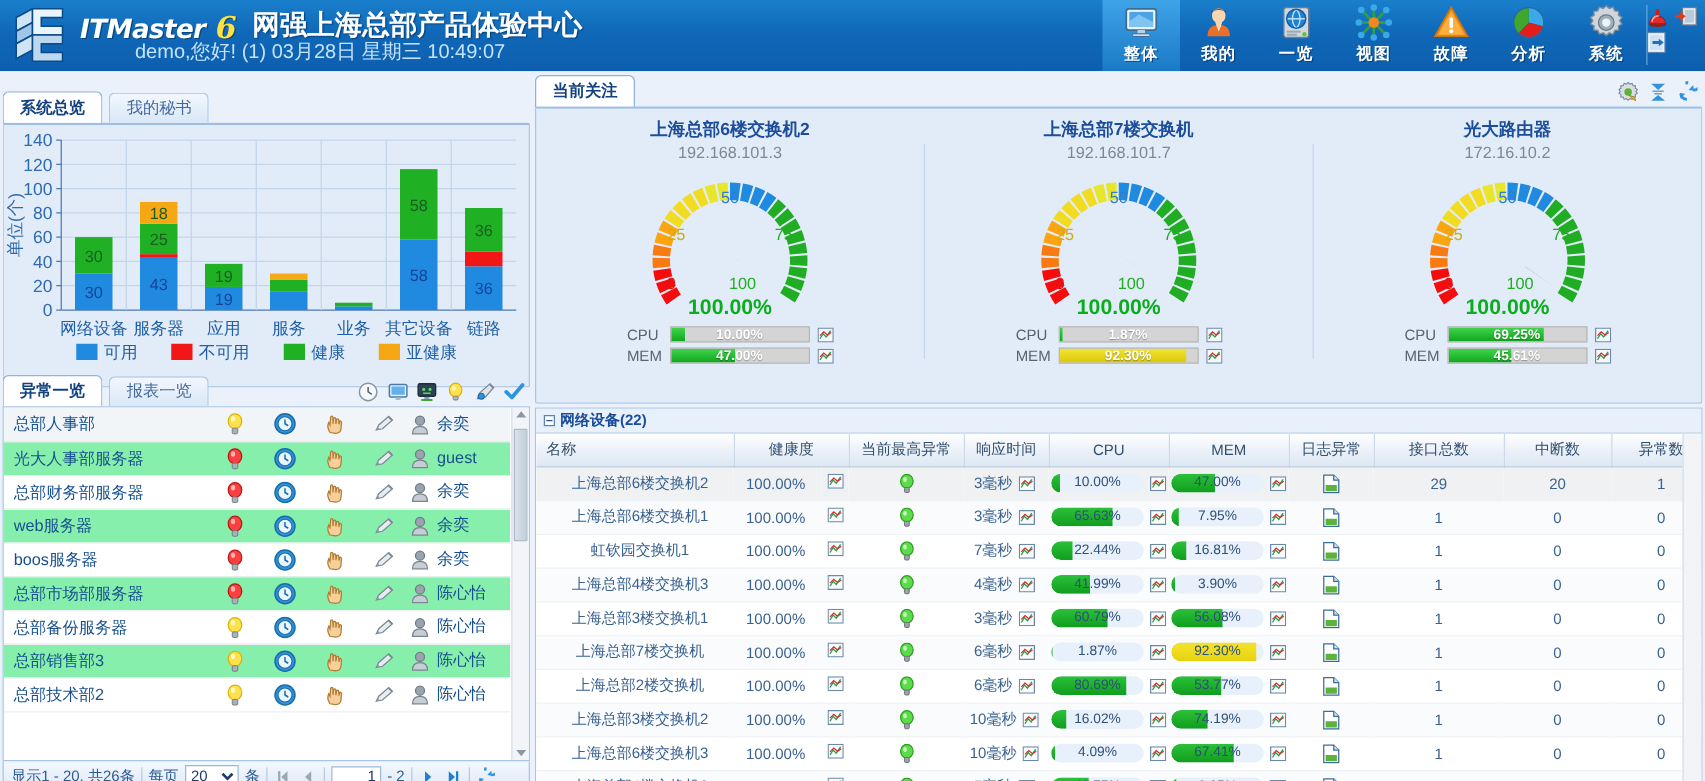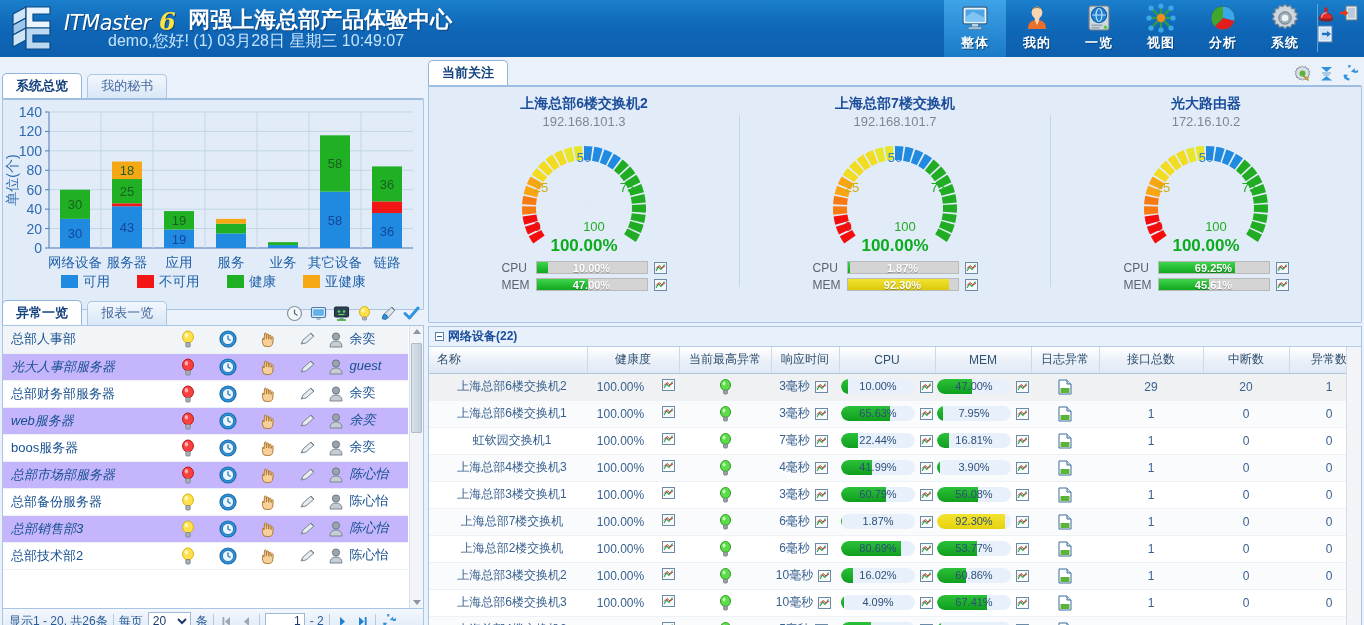--- a/index.html
+++ b/index.html
@@ -11,21 +11,21 @@
 
   
   #header {
     position:relative; height:57px; width:1364px;
     background:linear-gradient(180deg,#1a7fcc 0%,#1068b8 45%,#0d5fae 100%);
     overflow:hidden;
   }
   #logo-mark { position:absolute; left:10px; top:4px; width:48px; height:48px; }
   #brand-text { position:absolute; left:64px; top:5px; white-space:nowrap; }
   #brand-name {
-    font-family:"DejaVu Sans", sans-serif; font-weight:normal; font-style:italic;
+    font-family:"DejaVu Sans", sans-serif; font-weight:bold; font-style:italic;
     font-size:21px; color:#fff; letter-spacing:-0.5px;
     text-shadow:1px 1px 0 #08457e;
   }
   #brand-ver {
     display:inline-block; font-family:"DejaVu Serif", serif; font-weight:bold; font-style:italic;
     font-size:24px; color:#ffe23d; margin-left:5px; text-shadow:1px 1px 0 #0a4a86;
   }
   #site-title {
     display:inline-block; font-size:22px; font-weight:bold; color:#ffffff;
     margin-left:9px; vertical-align:3px; text-shadow:1px 1px 1px #07437c;
@@ -169,21 +169,21 @@
     background:#f2f4f7; border-left:1px solid #d5dde7;
   }
 
   
   #list-card { background:#fff; border:1px solid #a8c5e5; position:relative; overflow:hidden;}
   table.alist { width:405px; border-collapse:collapse; table-layout:fixed; }
   table.alist td {
     height:27px; font-size:13px; border-bottom:1px solid #edf0f4;
     color:#17508f; vertical-align:middle;
   }
-  table.alist tr.alt td { background:#c4b5fd;font-style:italic; }
+  table.alist tr.alt td { background:#86efac; }
   td.aname { padding-left:8px; text-align:left; }
   td.aico { width:40px; text-align:center; }
   td.auser { width:78px; text-align:left; font-size:13px; color:#1b3a6b; }
   .ico20 { display:inline-block; width:18px; height:18px; vertical-align:middle; }
 
   #list-scroll {
     position:absolute; right:0; top:0; bottom:0; width:14px;
     background:#f2f4f7; border-left:1px solid #d9e0e9;
   }
   #list-scroll .thumb {
@@ -301,20 +301,31 @@
               <circle cx="15" cy="27" r="2.6"></circle>
             <circle cx="3" cy="15" r="2.6"></circle>
               <circle cx="27" cy="15" r="2.6"></circle>
           </g>
           <circle cx="15" cy="15" r="4.2" fill="#f08a1c"></circle>
         </svg>
       </span>
       <span class="nav-label">视图</span>
     </div>
 
+    <div class="nav-item">
+      <span class="nav-ico">
+        <svg width="30" height="30" viewBox="0 0 30 30">
+          <path d="M15 3 L28 26 L2 26 Z" fill="#f79620" stroke="#d1760c" stroke-width="1.3"></path>
+          <path d="M15 6.5 L25 24.5 L5 24.5 Z" fill="#fbb040"></path>
+          <rect x="13.6" y="11" width="2.8" height="8.5" rx="1.2" fill="#fff"></rect>
+          <circle cx="15" cy="22" r="1.6" fill="#fff"></circle>
+        </svg>
+      </span>
+      <span class="nav-label">故障</span>
+    </div>
 
     <div class="nav-item">
       <span class="nav-ico">
         <svg width="30" height="30" viewBox="0 0 30 30">
           <path d="M15 15 L15 3 A12 12 0 0 1 26.6 18 Z" fill="#3aa9e8"></path>
           <path d="M15 15 L26.6 18 A12 12 0 0 1 6.6 23.5 Z" fill="#e01e1e"></path>
           <path d="M15 15 L6.6 23.5 A12 12 0 0 1 15 3 Z" fill="#3fa82c"></path>
           <circle cx="15" cy="15" r="12" fill="none" stroke="#2c6899" stroke-width="1"></circle>
         </svg>
       </span>
@@ -1429,21 +1440,21 @@
            <span class="pill-txt">16.02%</span>
          </span><span class="chart-lnk"><svg width="13" height="12" viewBox="0 0 13 12">
                       <rect x="0.5" y="0.5" width="12" height="11" fill="#f8fafc" stroke="#6b8aa8" stroke-width="1"></rect>
                       <path d="M2 9 L4.5 5 L7 7.5 L10.5 2.5" stroke="#2f9c4a" stroke-width="1.1" fill="none"></path>
                       <path d="M2 6.5 L5 3.5 L8 6 L11 4" stroke="#d03030" stroke-width="1" fill="none"></path>
                     </svg></span>
        </td>
        <td>
          <span class="pill">
            <span class="pill-fill" style="width:38.72%"></span>
-           <span class="pill-txt">60.86%</span>
+           <span class="pill-txt">74.19%</span>
          </span><span class="chart-lnk"><svg width="13" height="12" viewBox="0 0 13 12">
                       <rect x="0.5" y="0.5" width="12" height="11" fill="#f8fafc" stroke="#6b8aa8" stroke-width="1"></rect>
                       <path d="M2 9 L4.5 5 L7 7.5 L10.5 2.5" stroke="#2f9c4a" stroke-width="1.1" fill="none"></path>
                       <path d="M2 6.5 L5 3.5 L8 6 L11 4" stroke="#d03030" stroke-width="1" fill="none"></path>
                     </svg></span>
        </td>
        <td><span class="doc-ico"><svg width="14" height="16" viewBox="0 0 14 16">
                       <path d="M1 1 h8 l4 4 v10 H1 Z" fill="#fff" stroke="#3a6d9c" stroke-width="1"></path>
                       <path d="M9 1 v4 h4" fill="#cfe2f5" stroke="#3a6d9c" stroke-width="1"></path>
                       <rect x="2.5" y="9" width="9" height="5" fill="#5cb33a"></rect>

